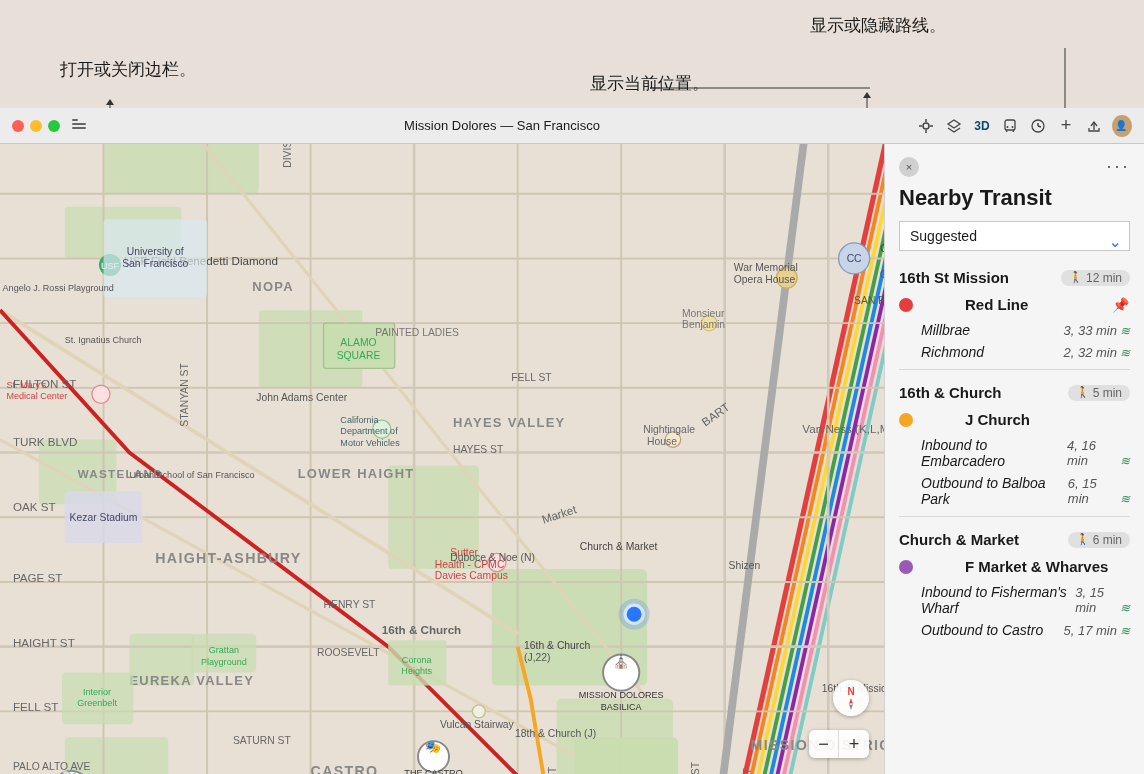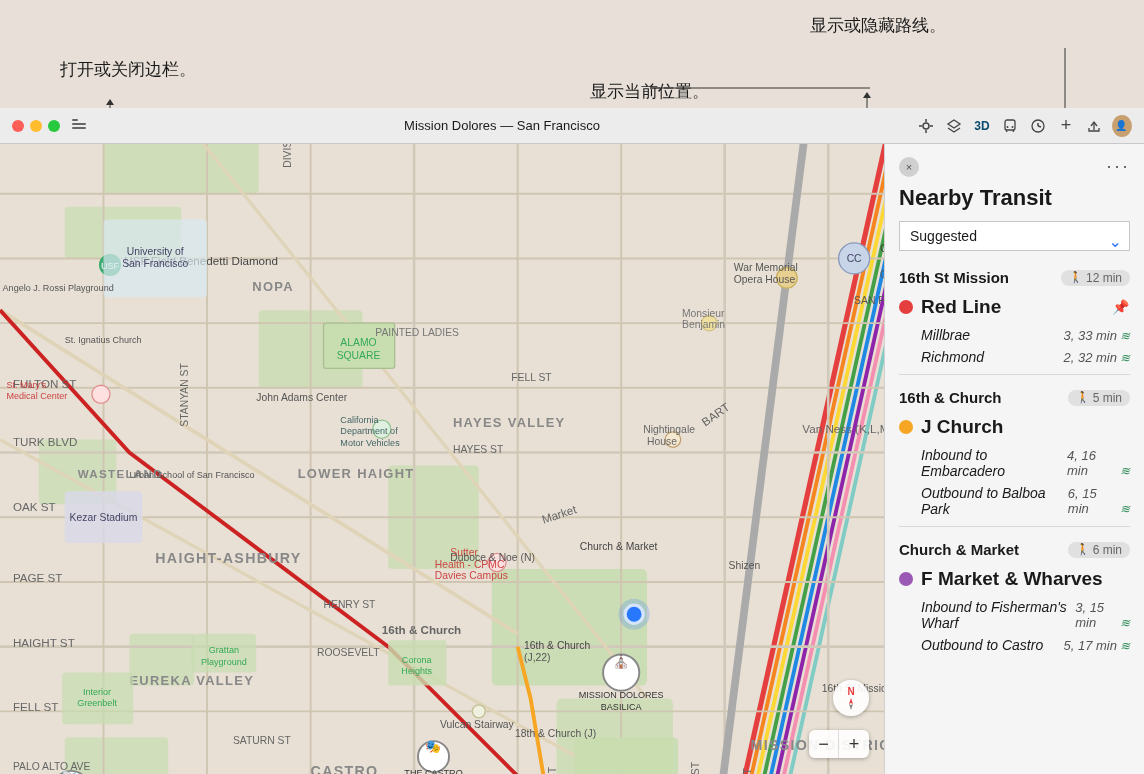--- a/index.html
+++ b/index.html
@@ -222,24 +222,25 @@
       width: 14px;
       height: 14px;
       border-radius: 50%;
       flex-shrink: 0;
     }
     .line-red { background: #e53e3e; }
     .line-orange { background: #f6a623; }
     .line-purple { background: #9b59b6; }
 
     .line-name {
-      font-size: 19px;
+      font-size: 15px;
       font-weight: 600;
       color: #1a1a1a;
       flex: 1;
+      margin-left: 44px;
     }
     .pin-icon {
       font-size: 14px;
       color: #f5a623;
     }
 
     .route-row {
       padding: 3px 14px 3px 36px;
       display: flex;
       align-items: center;
@@ -323,21 +324,21 @@
       height: 108px;
       pointer-events: none;
       z-index: 200;
     }
   </style>
 </head>
 <body>
 
 <div class="ann-container">
   <div class="annotation" style="left: 60px; top: 58px;">打开或关闭边栏。</div>
-  <div class="annotation" style="left: 590px; top: 80px;">显示当前位置。</div>
+  <div class="annotation" style="left: 590px; top: 72px;">显示当前位置。</div>
   <div class="annotation" style="left: 810px; top: 14px;">显示或隐藏路线。</div>
 
   <svg style="position:absolute;top:0;left:0;width:100%;height:108px;" pointer-events="none">
 
     <line x1="110" y1="105" x2="110" y2="108" stroke="#333" stroke-width="1"></line>
     <polygon points="106,105 114,105 110,99" fill="#333"></polygon>
 
     <line x1="690" y1="108" x2="690" y2="108" stroke="#333" stroke-width="1"></line>
     <line x1="867" y1="98" x2="867" y2="108" stroke="#333" stroke-width="1"></line>
     <polygon points="863,98 871,98 867,92" fill="#333"></polygon>

